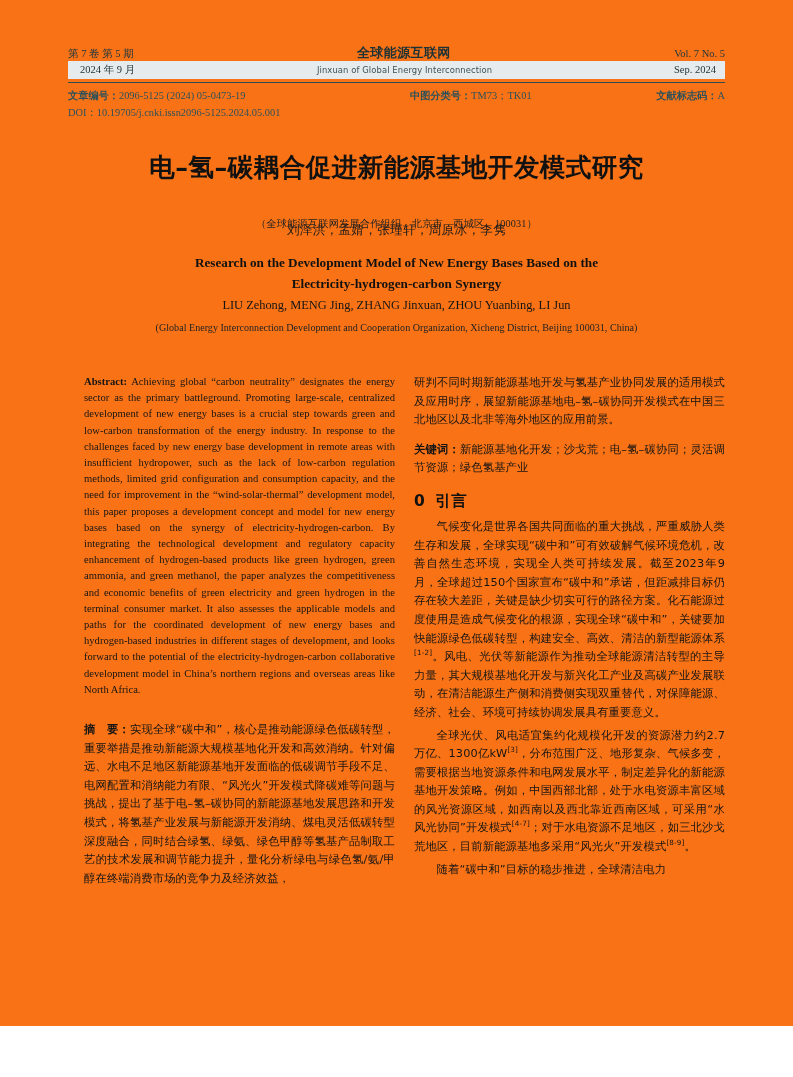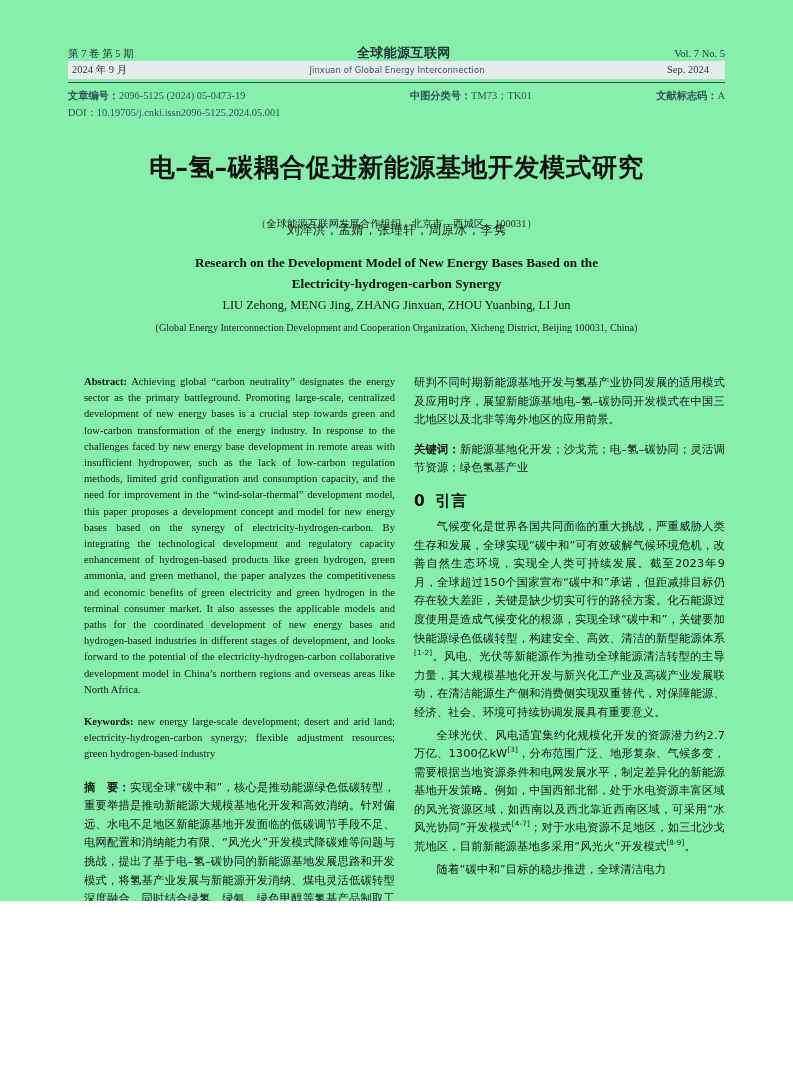--- a/index.html
+++ b/index.html
@@ -11,25 +11,25 @@
   body {
     width: 793px;
     height: 1077px;
     font-family: "Liberation Serif", "DejaVu Serif", serif;
     color: #1a1a1a;
     -webkit-font-smoothing: antialiased;
   }
   .page {
     position: relative;
     width: 793px;
-    height: 901px;
+    height: 1026px;
     box-sizing: border-box;
     padding: 0;
     overflow: hidden;
-    background: #86efac;
+    background: #f97316;
   }
 
   
   .masthead {
     position: absolute;
     left: 68px;
     top: 44px;
     width: 657px;
   }
   .mast-row {
@@ -43,22 +43,22 @@
     background: #e6ebed;
     height: 18px;
     line-height: 18px;
   }
   .mast-left, .mast-right {
     font-size: 10.5px;
     color: #23373c;
     white-space: nowrap;
     font-family: "Liberation Serif", "DejaVu Serif", serif;
   }
-  .mast-row.band .mast-left { padding-left: 4px; }
-  .mast-row.band .mast-right { padding-right: 16px; }
+  .mast-row.band .mast-left { padding-left: 12px; }
+  .mast-row.band .mast-right { padding-right: 9px; }
   .mast-center-cn {
     font-size: 13px;
     font-weight: bold;
     color: #1e3236;
     letter-spacing: 0.4px;
     font-family: "DejaVu Sans", "Liberation Sans", sans-serif;
   }
   .mast-center-en {
     font-size: 8.4px;
     color: #3c5258;
@@ -275,21 +275,20 @@
   <div class="affil-en">(Global Energy Interconnection Development and Cooperation Organization, Xicheng District, Beijing 100031, China)</div>
 
   <div class="columns">
 
     <div class="col col-left">
 
       <p class="en"><b class="lbl-en">Abstract:</b><span> Achieving global “carbon neutrality” designates the energy sector as the primary battleground. Promoting large-scale, centralized development of new energy bases is a crucial step towards green and low-carbon transformation of the energy industry. In response to the challenges faced by new energy base development in remote areas with insufficient hydropower, such as the lack of low-carbon regulation methods, limited grid configuration and consumption capacity, and the need for improvement in the “wind-solar-thermal” development model, this paper proposes a development concept and model for new energy bases based on the synergy of electricity-hydrogen-carbon. By integrating the technological development and regulatory capacity enhancement of hydrogen-based products like green hydrogen, green ammonia, and green methanol, the paper analyzes the competitiveness and economic benefits of green electricity and green hydrogen in the terminal consumer market. It also assesses the applicable models and paths for the coordinated development of new energy bases and hydrogen-based industries in different stages of development, and looks forward to the potential of the electricity-hydrogen-carbon collaborative development model in China’s northern regions and overseas areas like North Africa.</span></p>
 
       <div class="gap-sm"></div>
 
-      <p class="en"><b class="lbl-en">Keywords:</b><span> new energy large-scale development; desert and arid land; electricity-hydrogen-carbon synergy; flexible adjustment resources; green hydrogen-based industry</span></p>
 
       <div class="gap-sm"></div>
 
       <p class="cn"><span class="lbl-cn">摘　要：</span><span>实现全球“碳中和”，核心是推动能源绿色低碳转型，重要举措是推动新能源大规模基地化开发和高效消纳。针对偏远、水电不足地区新能源基地开发面临的低碳调节手段不足、电网配置和消纳能力有限、“风光火”开发模式降碳难等问题与挑战，提出了基于电–氢–碳协同的新能源基地发展思路和开发模式，将氢基产业发展与新能源开发消纳、煤电灵活低碳转型深度融合，同时结合绿氢、绿氨、绿色甲醇等氢基产品制取工艺的技术发展和调节能力提升，量化分析绿电与绿色氢/氨/甲醇在终端消费市场的竞争力及经济效益，</span></p>
 
     </div>
 
     <div class="col col-right">
 
       <p class="cn">研判不同时期新能源基地开发与氢基产业协同发展的适用模式及应用时序，展望新能源基地电–氢–碳协同开发模式在中国三北地区以及北非等海外地区的应用前景。</p>

